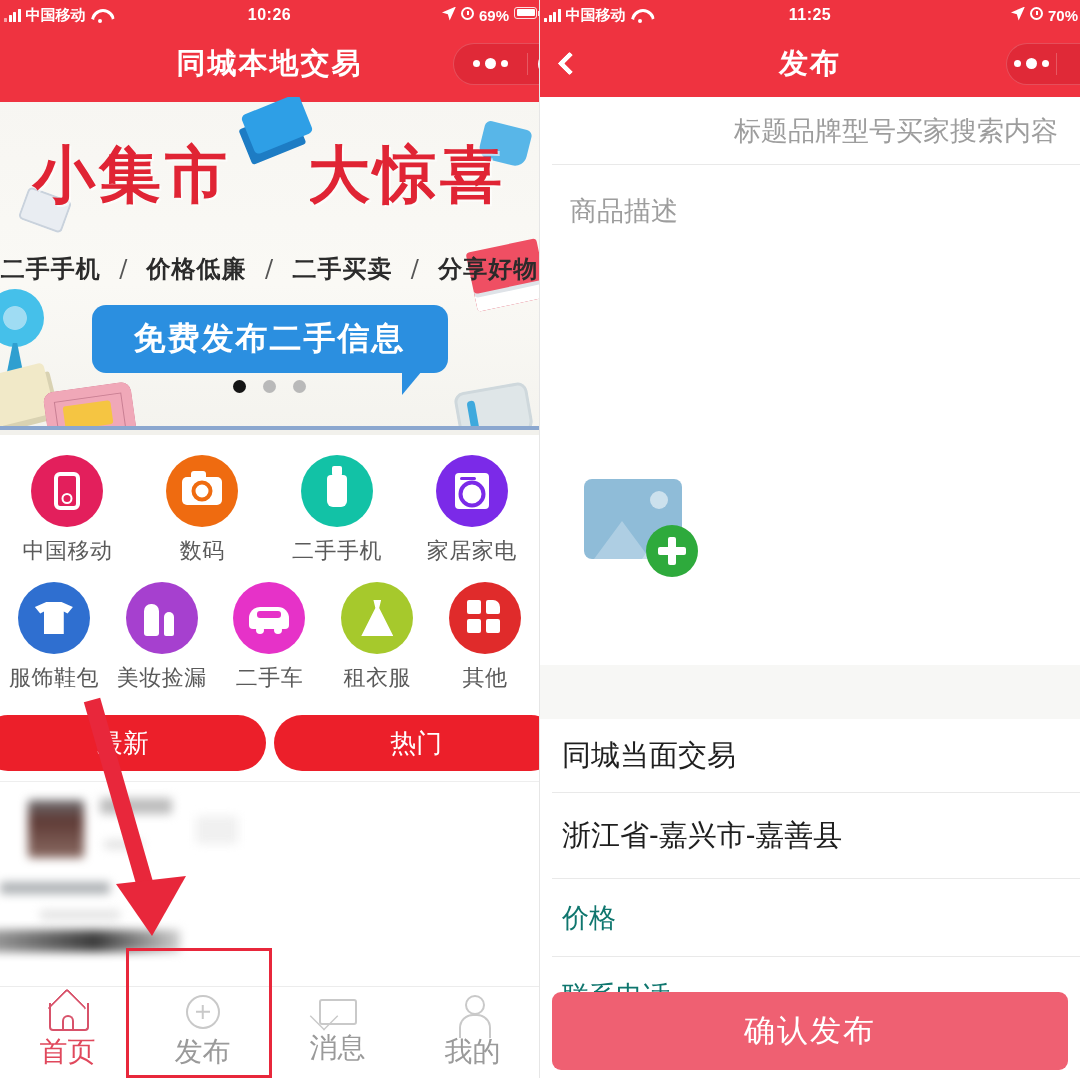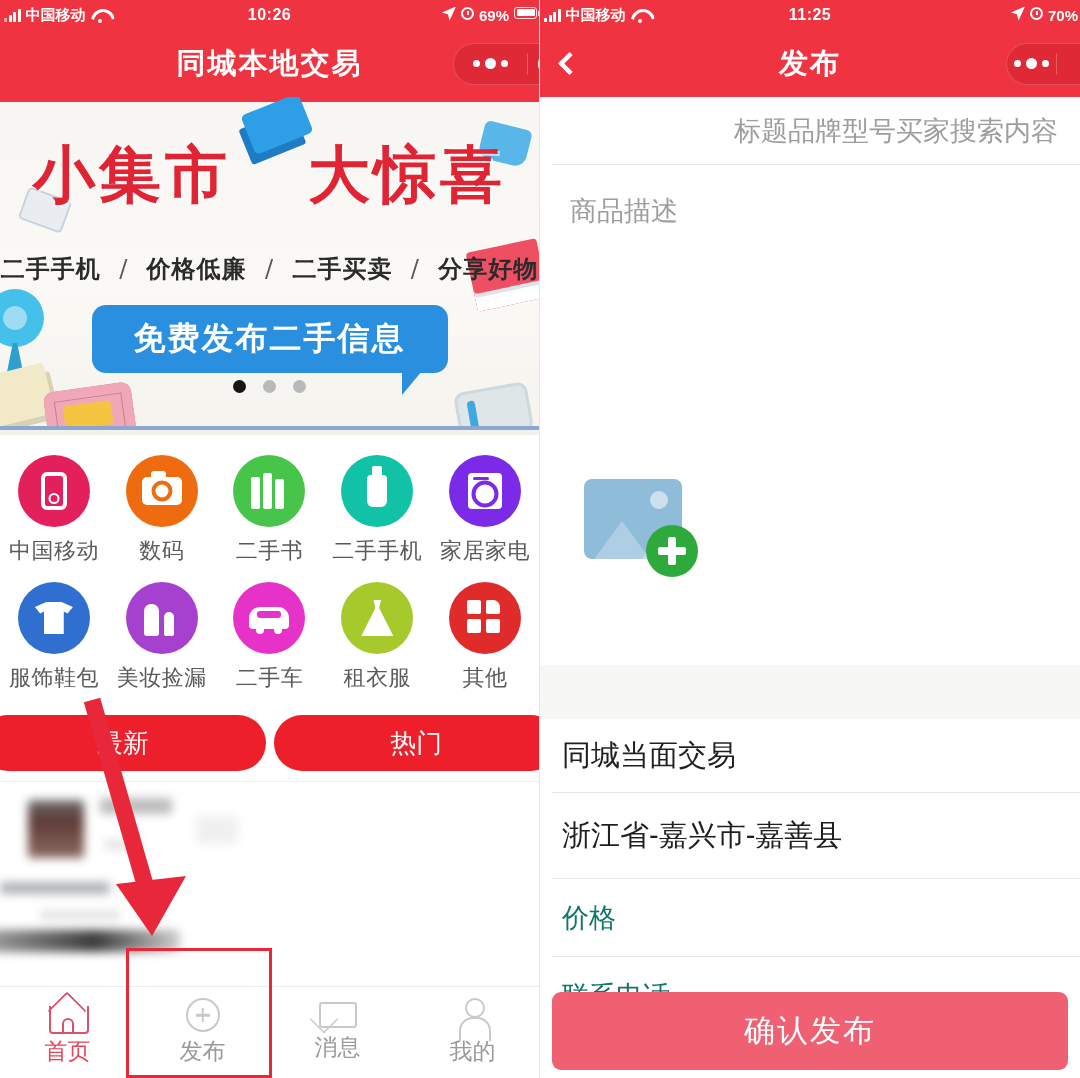--- a/index.html
+++ b/index.html
@@ -194,21 +194,21 @@
   .b5 { left:0px; top:100px; width:110px; height:12px; background:#aeb2b5; }
   .b6 { left:40px; top:128px; width:80px; height:10px; background:#e4e4e4; }
   .b7 { left:-10px; top:148px; width:190px; height:22px;
         background:linear-gradient(90deg,#9b9b9b,#3c3c3c 55%,#cfcfcf); }
 
   
   .tabbar { position:absolute; left:0; bottom:0; width:540px; height:92px; background:#fff;
             border-top:1px solid #ececec; display:flex; }
   .tab { flex:1; display:flex; flex-direction:column; align-items:center;
          justify-content:center; gap:4px; }
-  .tab .tl { font-size:23px; color:#9a9a9a; }
+  .tab .tl { font-size:28px; color:#9a9a9a; }
   .tab.active .tl { color:#e0485c; }
   .ti { width:38px; height:36px; position:relative; }
   .i-home { width:38px; height:34px; }
   .i-home::before { content:""; position:absolute; left:0; top:8px; width:36px; height:26px;
         border:2.5px solid #d8526a; border-top:none; border-radius:0 0 4px 4px; }
   .i-home::after { content:""; position:absolute; left:4px; top:-1px; width:26px; height:26px;
         border-top:2.5px solid #d8526a; border-right:2.5px solid #d8526a;
         transform:rotate(-45deg); border-radius:3px; }
   .i-homedoor { position:absolute; left:13px; bottom:0; width:12px; height:14px;
         border:2.5px solid #d8526a; border-bottom:none; border-radius:6px 6px 0 0; }
@@ -358,30 +358,20 @@
           </div>
           <div class="lab">中国移动</div>
         </div>
         <div class="cat">
           <div class="bubble" style="background:#ef6b10;color:#ef6b10">
             <span class="glyph g-cam"></span>
           </div>
           <div class="lab">数码</div>
         </div>
         <div class="cat">
-          <div class="bubble" style="background:#47c44a;color:#47c44a">
-            <span class="glyph g-books">
-                <i></i>
-                <i></i>
-                <i></i>
-              </span>
-          </div>
-          <div class="lab">二手书</div>
-        </div>
-        <div class="cat">
           <div class="bubble" style="background:#12c2a6;color:#12c2a6">
             <span class="glyph g-bottle"></span>
           </div>
           <div class="lab">二手手机</div>
         </div>
         <div class="cat">
           <div class="bubble" style="background:#7b2ae8;color:#7b2ae8">
             <span class="glyph g-wash"></span>
           </div>
           <div class="lab">家居家电</div>

